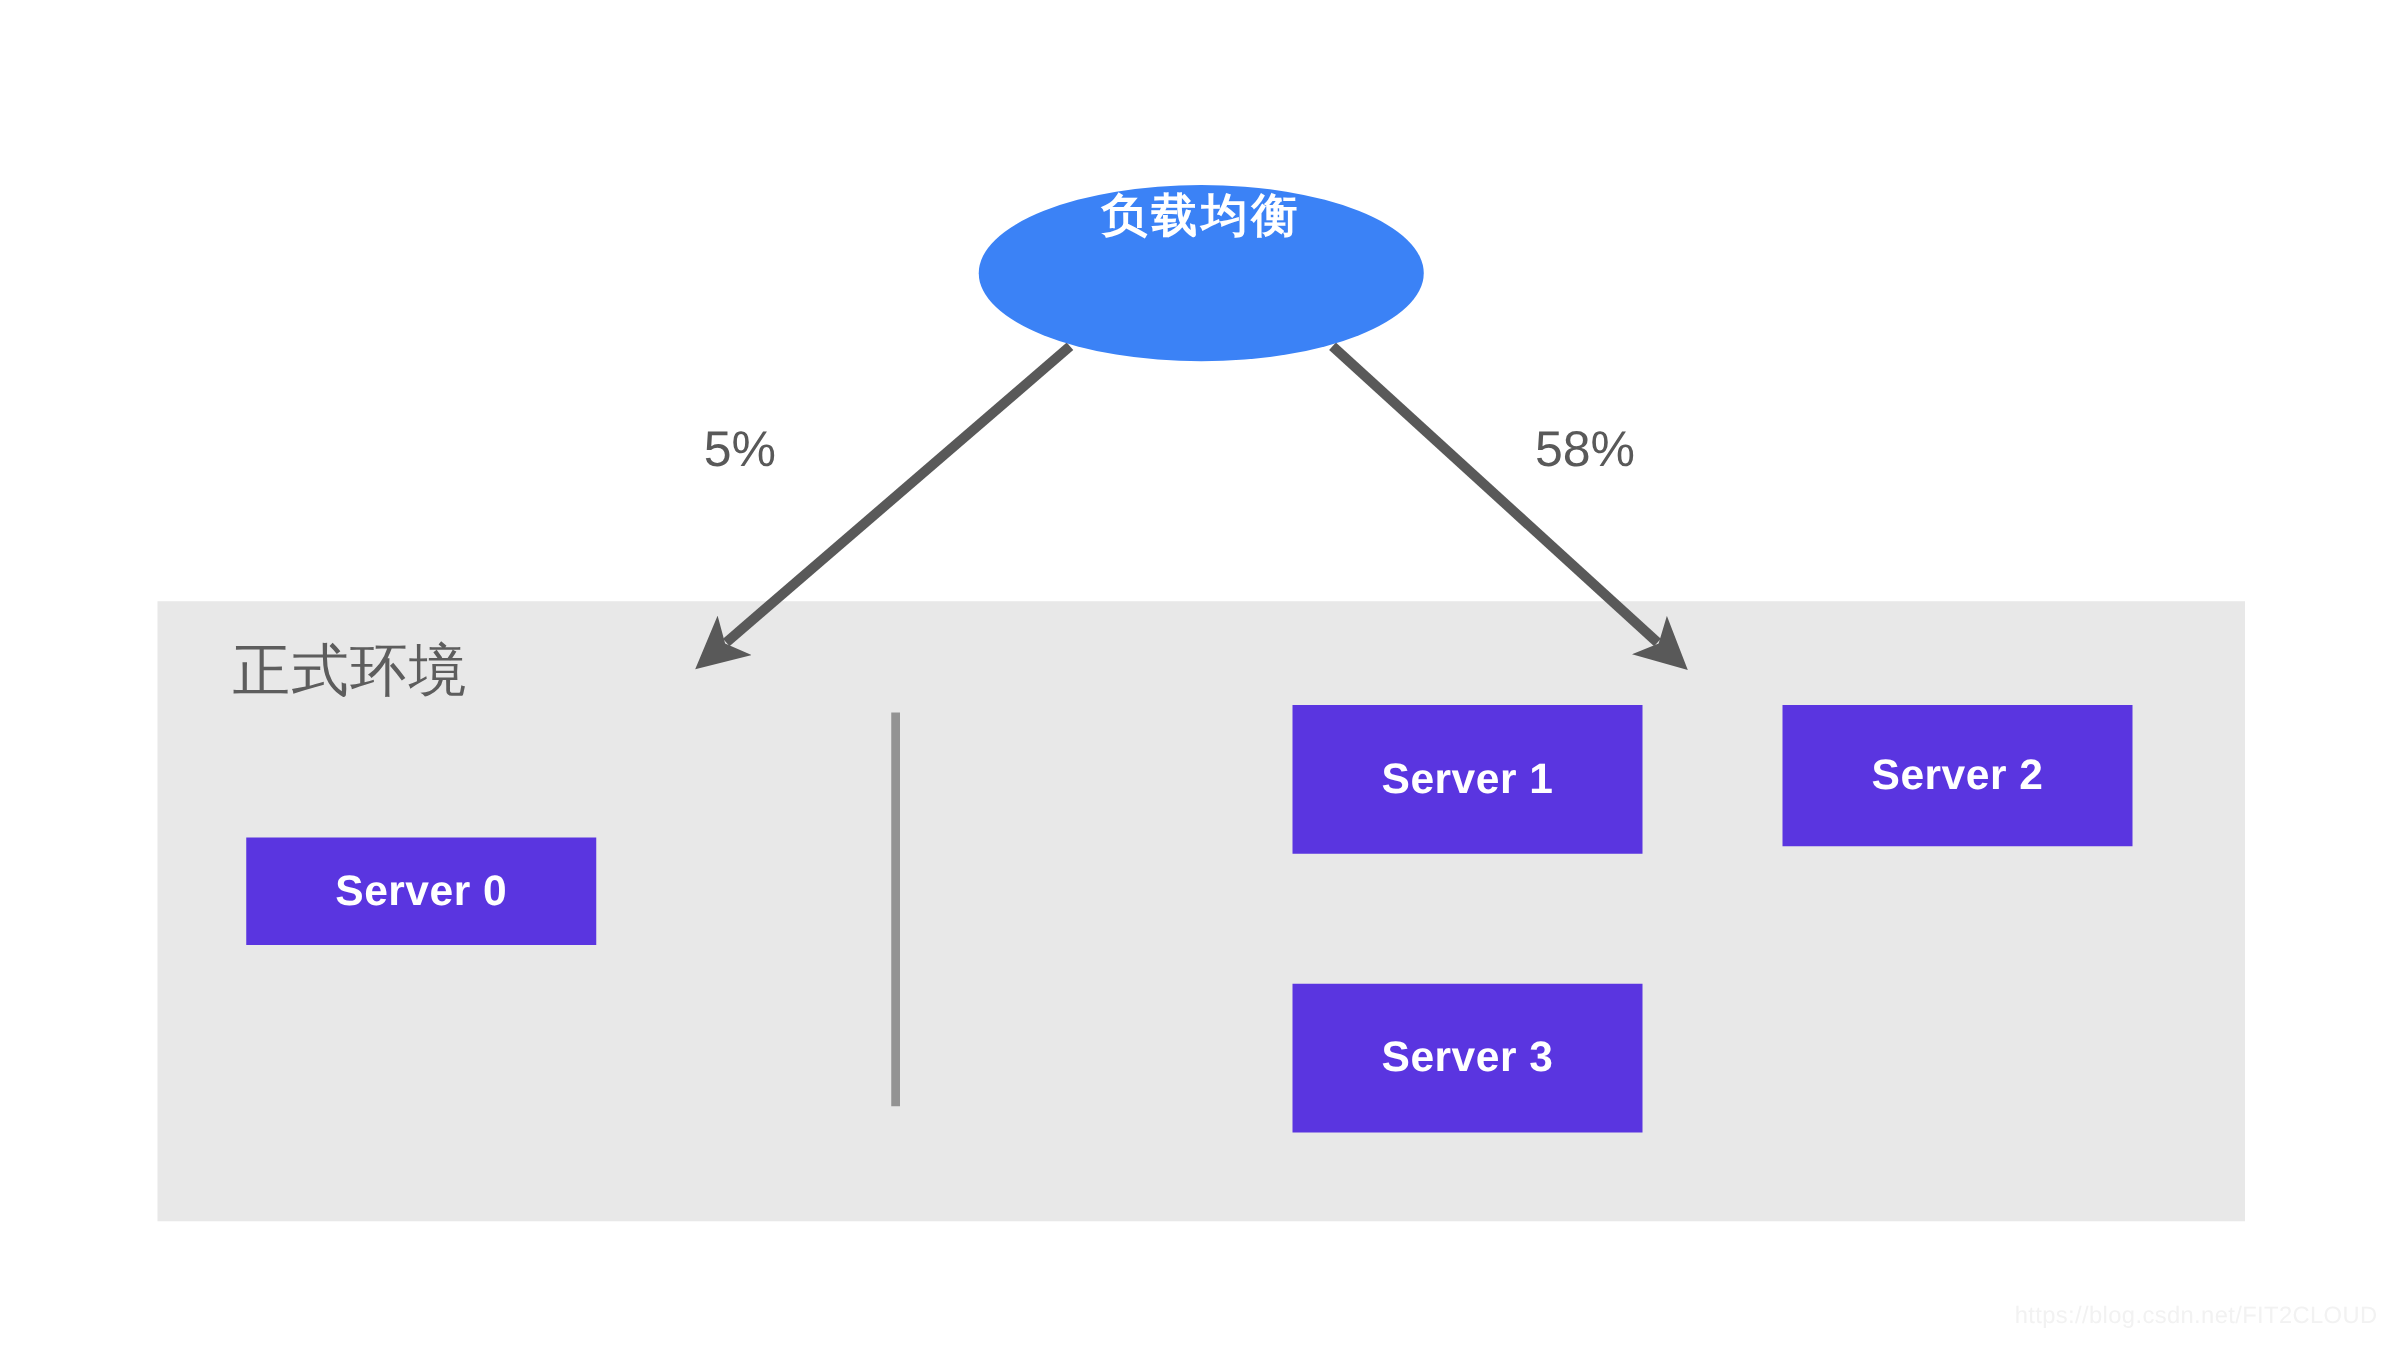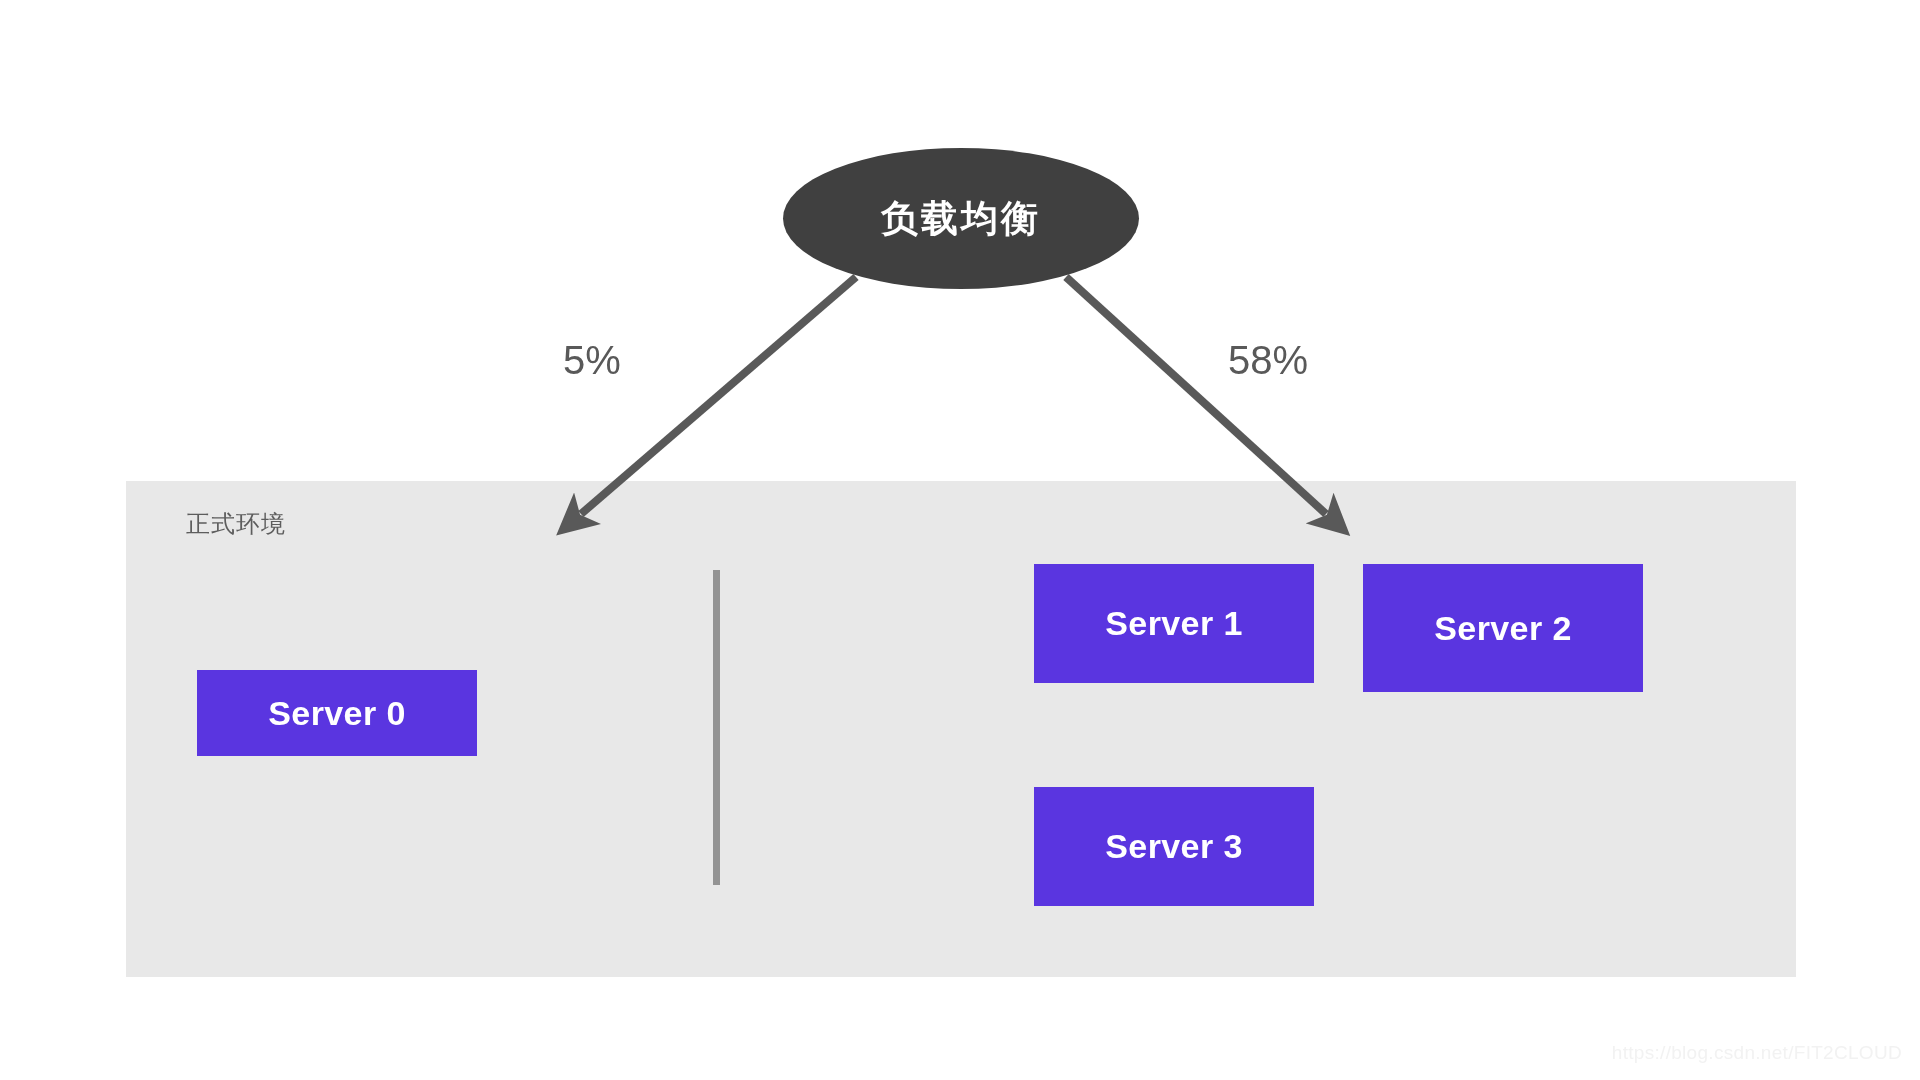--- a/index.html
+++ b/index.html
@@ -33,38 +33,37 @@
     left: 126px;
     top: 481px;
     width: 1670px;
     height: 496px;
     background: #e8e8e8;
   }
   .env-title {
     position: absolute;
     left: 60px;
     top: 30px;
-    font-size: 24px;
+    font-size: 46px;
     color: #5d5d5d;
     font-weight: 400;
     letter-spacing: 1px;
     line-height: 1.1;
     white-space: nowrap;
   }
   
   .lb-ellipse {
     position: absolute;
     left: 783px;
     top: 148px;
     width: 356px;
     height: 141px;
-    background: #404040;
+    background: #3b82f6;
     border-radius: 50%;
     display: flex;
-    align-items: center;
     justify-content: center;
   }
   .lb-label {
     color: #ffffff;
     font-size: 37px;
     font-weight: 700;
     letter-spacing: 3px;
     white-space: nowrap;
   }
   
@@ -87,21 +86,21 @@
   }
   .server-label {
     color: #ffffff;
     font-size: 34px;
     font-weight: 700;
     letter-spacing: 0.4px;
     white-space: nowrap;
   }
   .srv0 { left: 197px;  top: 670px; width: 280px; height: 86px; }
   .srv1 { left: 1034px; top: 564px; width: 280px; height: 119px; }
-  .srv2 { left: 1363px; top: 564px; width: 280px; height: 128px; }
+  .srv2 { left: 1426px; top: 564px; width: 280px; height: 113px; }
   .srv3 { left: 1034px; top: 745px; width: 280px; height: 119px; margin-top: 42px; }
   .srv4 { left: 1383px; top: 745px; width: 280px; height: 119px; }
   
   .divider {
     position: absolute;
     left: 713px;
     top: 570px;
     width: 7px;
     height: 315px;
     background: #939393;

